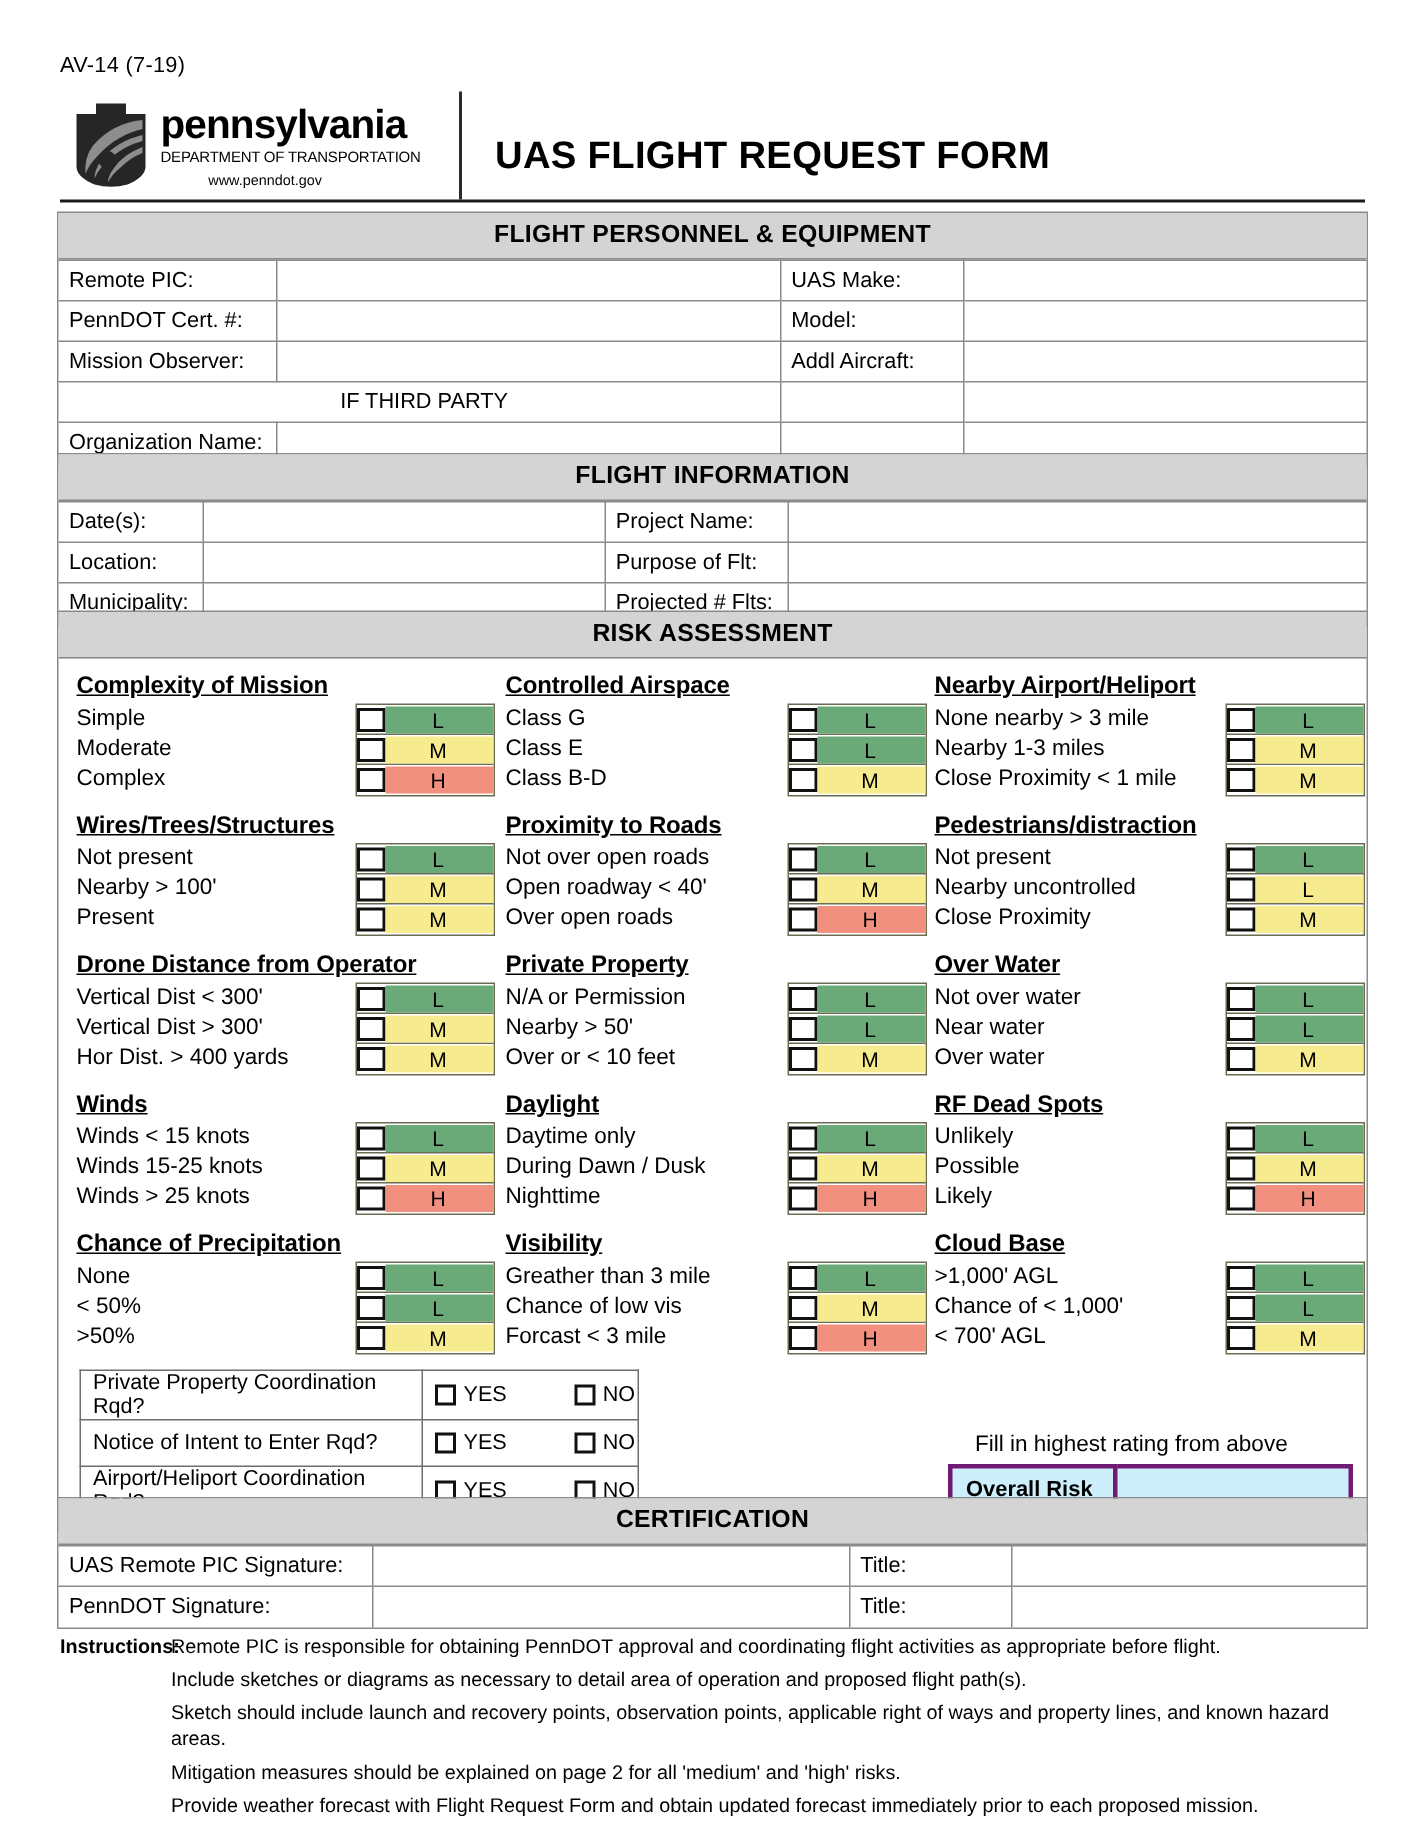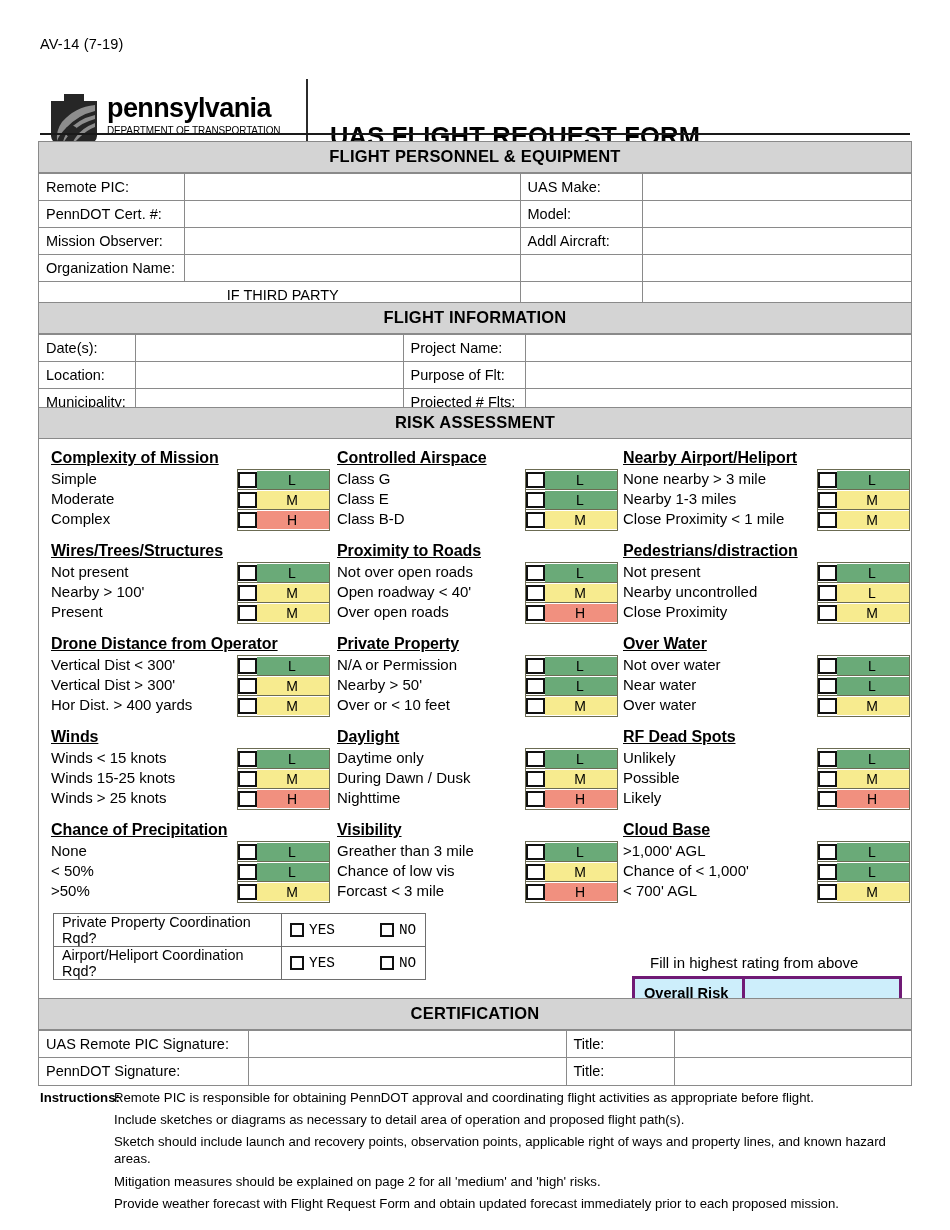--- a/index.html
+++ b/index.html
@@ -18,24 +18,24 @@
 
   
   .formcode {
     position: absolute;
     left: 40px; top: 36px;
     font-size: 14.5px;
     letter-spacing: .2px;
   }
   .header {
     position: absolute;
-    left: 40px; top: 76px;
+    left: 40px; top: 59px;
     width: 870px; height: 75px;
     display: flex;
-    align-items: flex-end;
+    align-items: center;
   }
   .logo-block {
     width: 262px;
     display: flex;
     align-items: flex-start;
     gap: 8px;
     padding-left: 9px;
   }
   .keystone { width: 50px; height: 57px; flex: none; margin-top: 1px; }
   .logo-text { padding-top: 3px; }
@@ -183,21 +183,21 @@
   }
   table.coord td {
     border: 1px solid #6e6e6e;
     font-size: 14.4px;
     height: 31px;
     padding: 0 8px;
     vertical-align: middle;
   }
   td.yn { text-align: left; padding-left: 14px; }
   .ynwrap { display: flex; align-items: center; gap: 8px; }
-  .ynitem { display: flex; align-items: center; gap: 5px; font-family: Liberation Mono, monospace; }
+  .ynitem { display: flex; align-items: center; gap: 5px; }
   .ynitem + .ynitem { margin-left: 37px; }
   .ynbox {
     width: 14px; height: 14px;
     border: 2px solid #111;
     background: #fff;
   }
   .ynlabel { font-size: 14.4px; }
 
   .overall-wrap {
     margin-left: 206px;
@@ -284,27 +284,27 @@
           <td>Model:</td>
           <td class="blank"></td>
         </tr>
         <tr>
           <td>Mission Observer:</td>
           <td class="blank"></td>
           <td>Addl Aircraft:</td>
           <td class="blank"></td>
         </tr>
         <tr>
+          <td class="center" colspan="2">IF THIRD PARTY</td>
+          <td class="blank"></td>
+          <td class="blank"></td>
+        </tr>
+        <tr>
           <td>Organization Name:</td>
           <td class="blank"></td>
-          <td class="blank"></td>
-          <td class="blank"></td>
-        </tr>
-        <tr>
-          <td class="center" colspan="2">IF THIRD PARTY</td>
           <td class="blank"></td>
           <td class="blank"></td>
         </tr>
       </tbody>
     </table>
   </div>
 
   <div class="band" id="flightinfo-band" style="top:302px;">
     <div class="sechead">FLIGHT INFORMATION</div>
     <table class="grid">
@@ -724,20 +724,35 @@
                     <span class="ynlabel">YES</span>
                   </div>
                   <div class="ynitem">
                     <div class="ynbox"></div>
                     <span class="ynlabel">NO</span>
                   </div>
                 </div>
               </td>
             </tr>
             <tr>
+              <td>Notice of Intent to Enter Rqd?</td>
+              <td class="yn">
+                <div class="ynwrap">
+                  <div class="ynitem">
+                    <div class="ynbox"></div>
+                    <span class="ynlabel">YES</span>
+                  </div>
+                  <div class="ynitem">
+                    <div class="ynbox"></div>
+                    <span class="ynlabel">NO</span>
+                  </div>
+                </div>
+              </td>
+            </tr>
+            <tr>
               <td>Airport/Heliport Coordination Rqd?</td>
               <td class="yn">
                 <div class="ynwrap">
                   <div class="ynitem">
                     <div class="ynbox"></div>
                     <span class="ynlabel">YES</span>
                   </div>
                   <div class="ynitem">
                     <div class="ynbox"></div>
                     <span class="ynlabel">NO</span>

